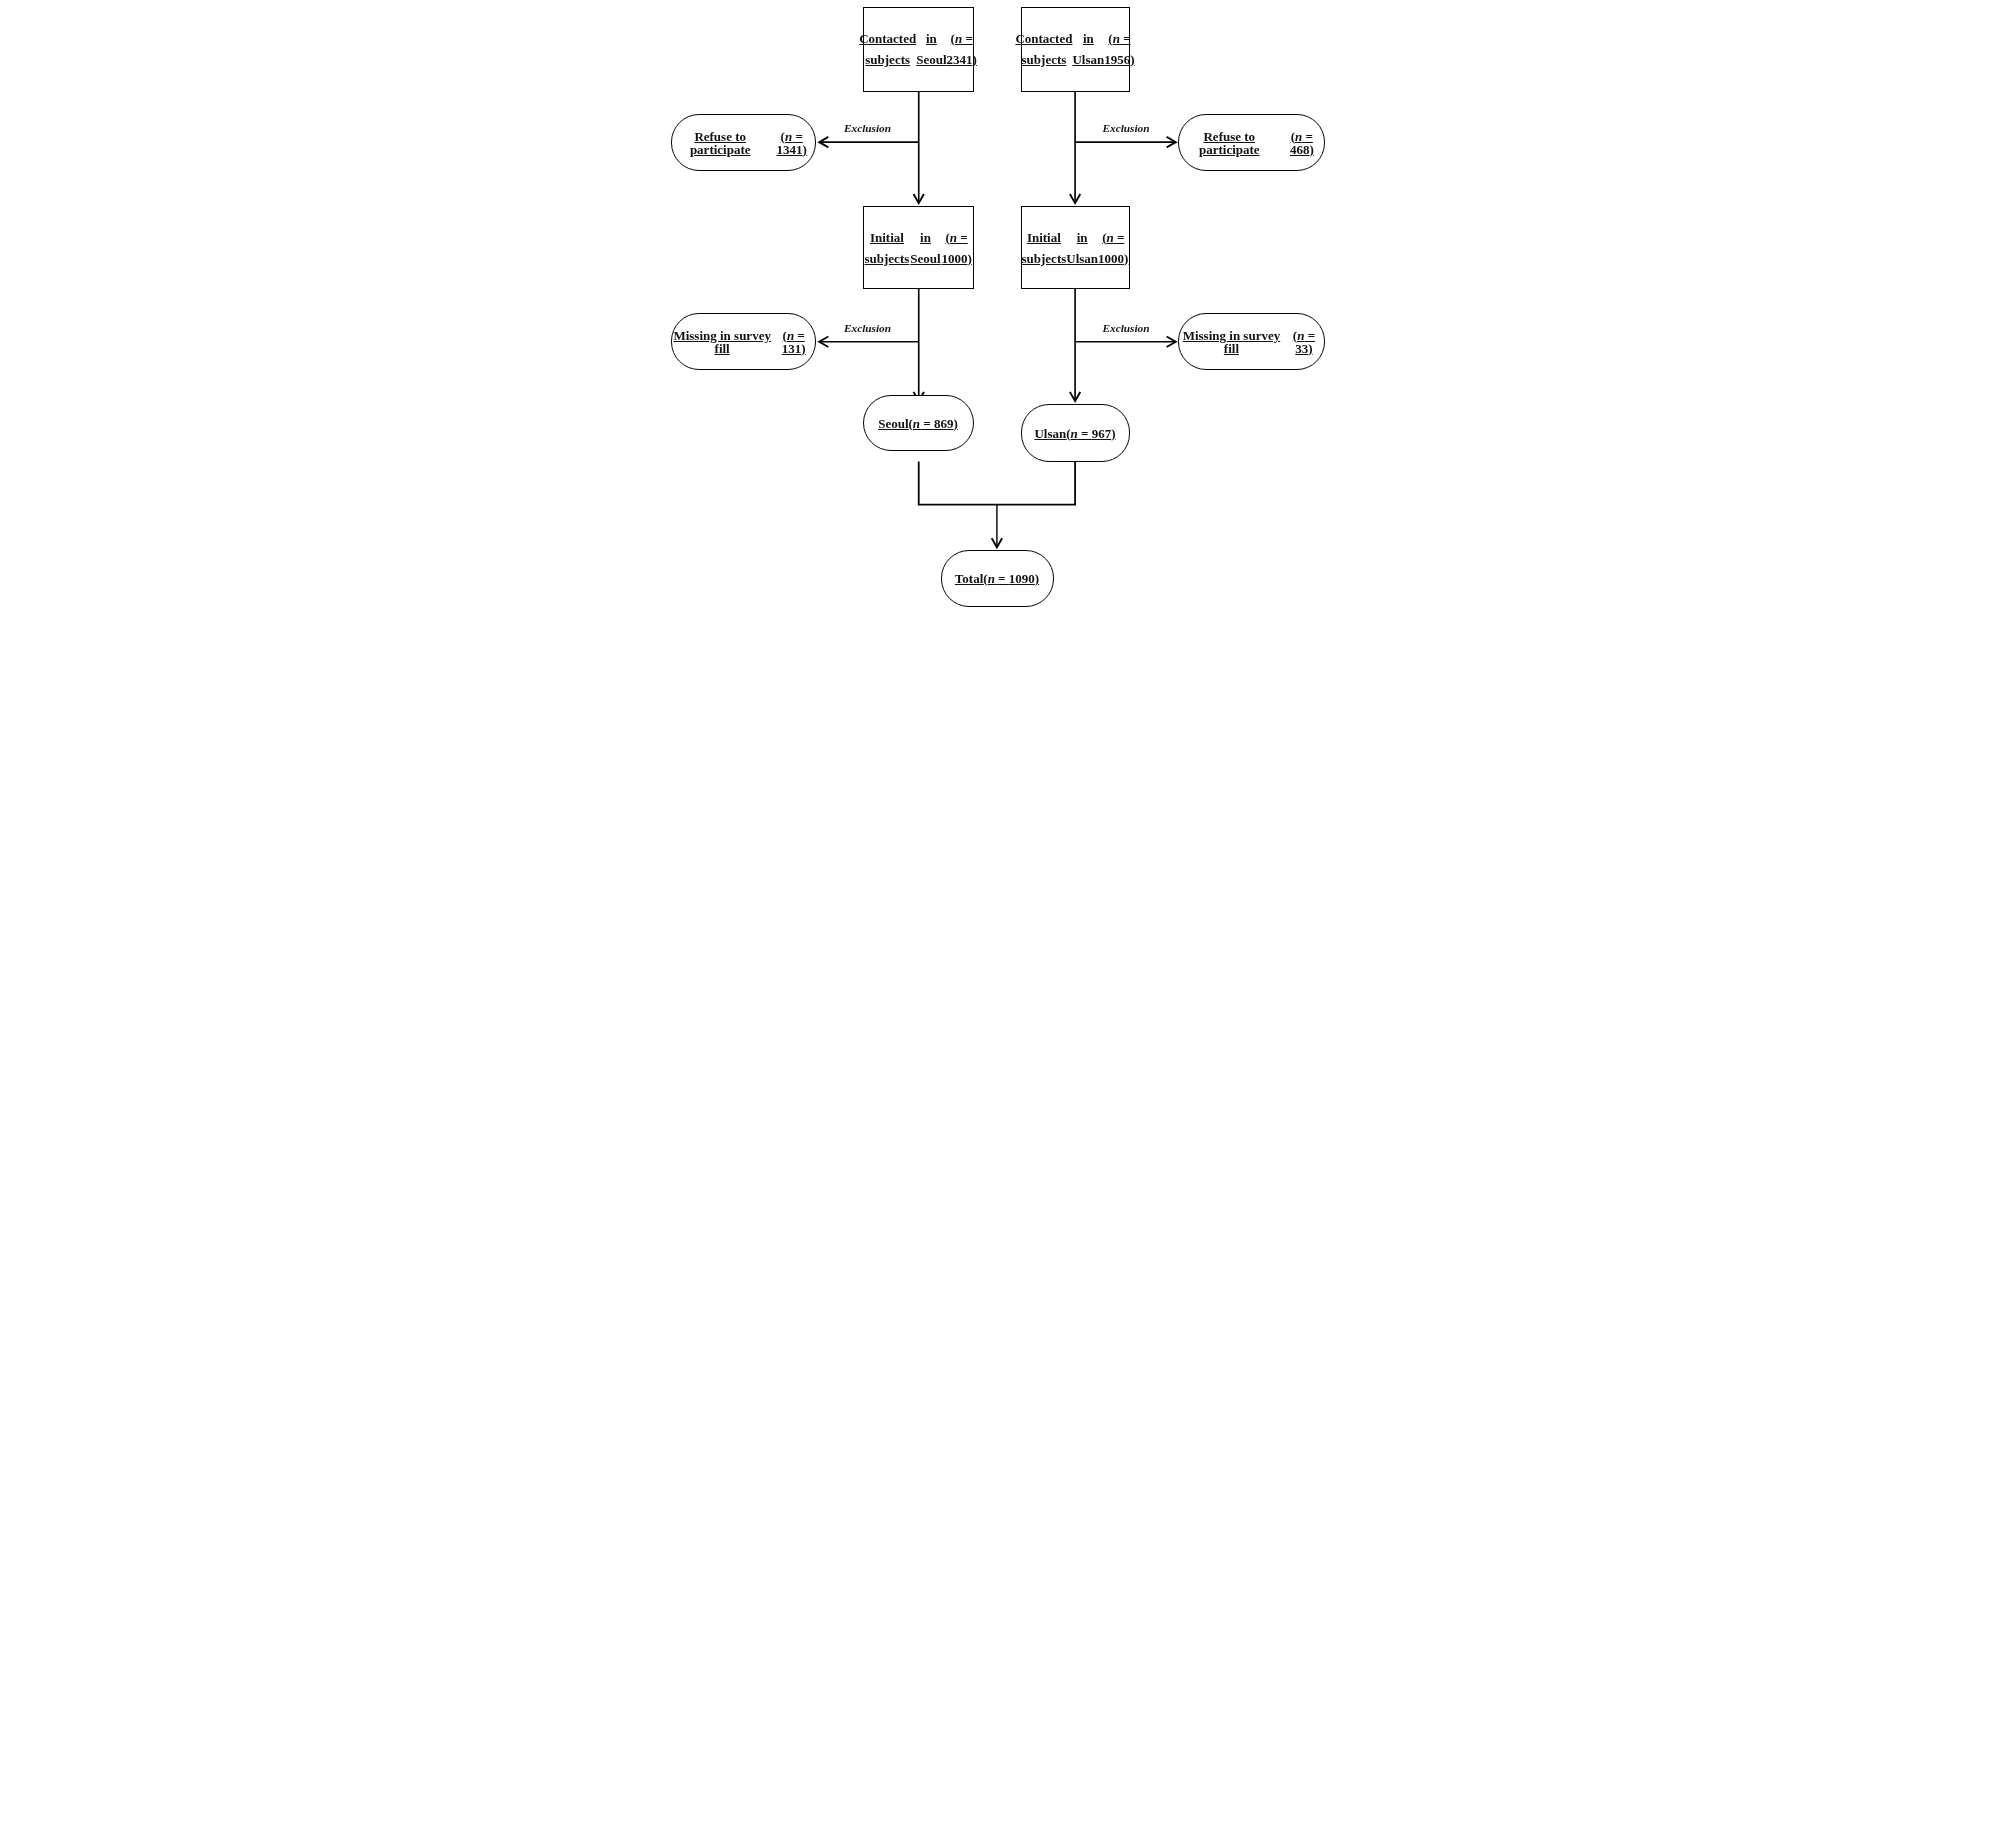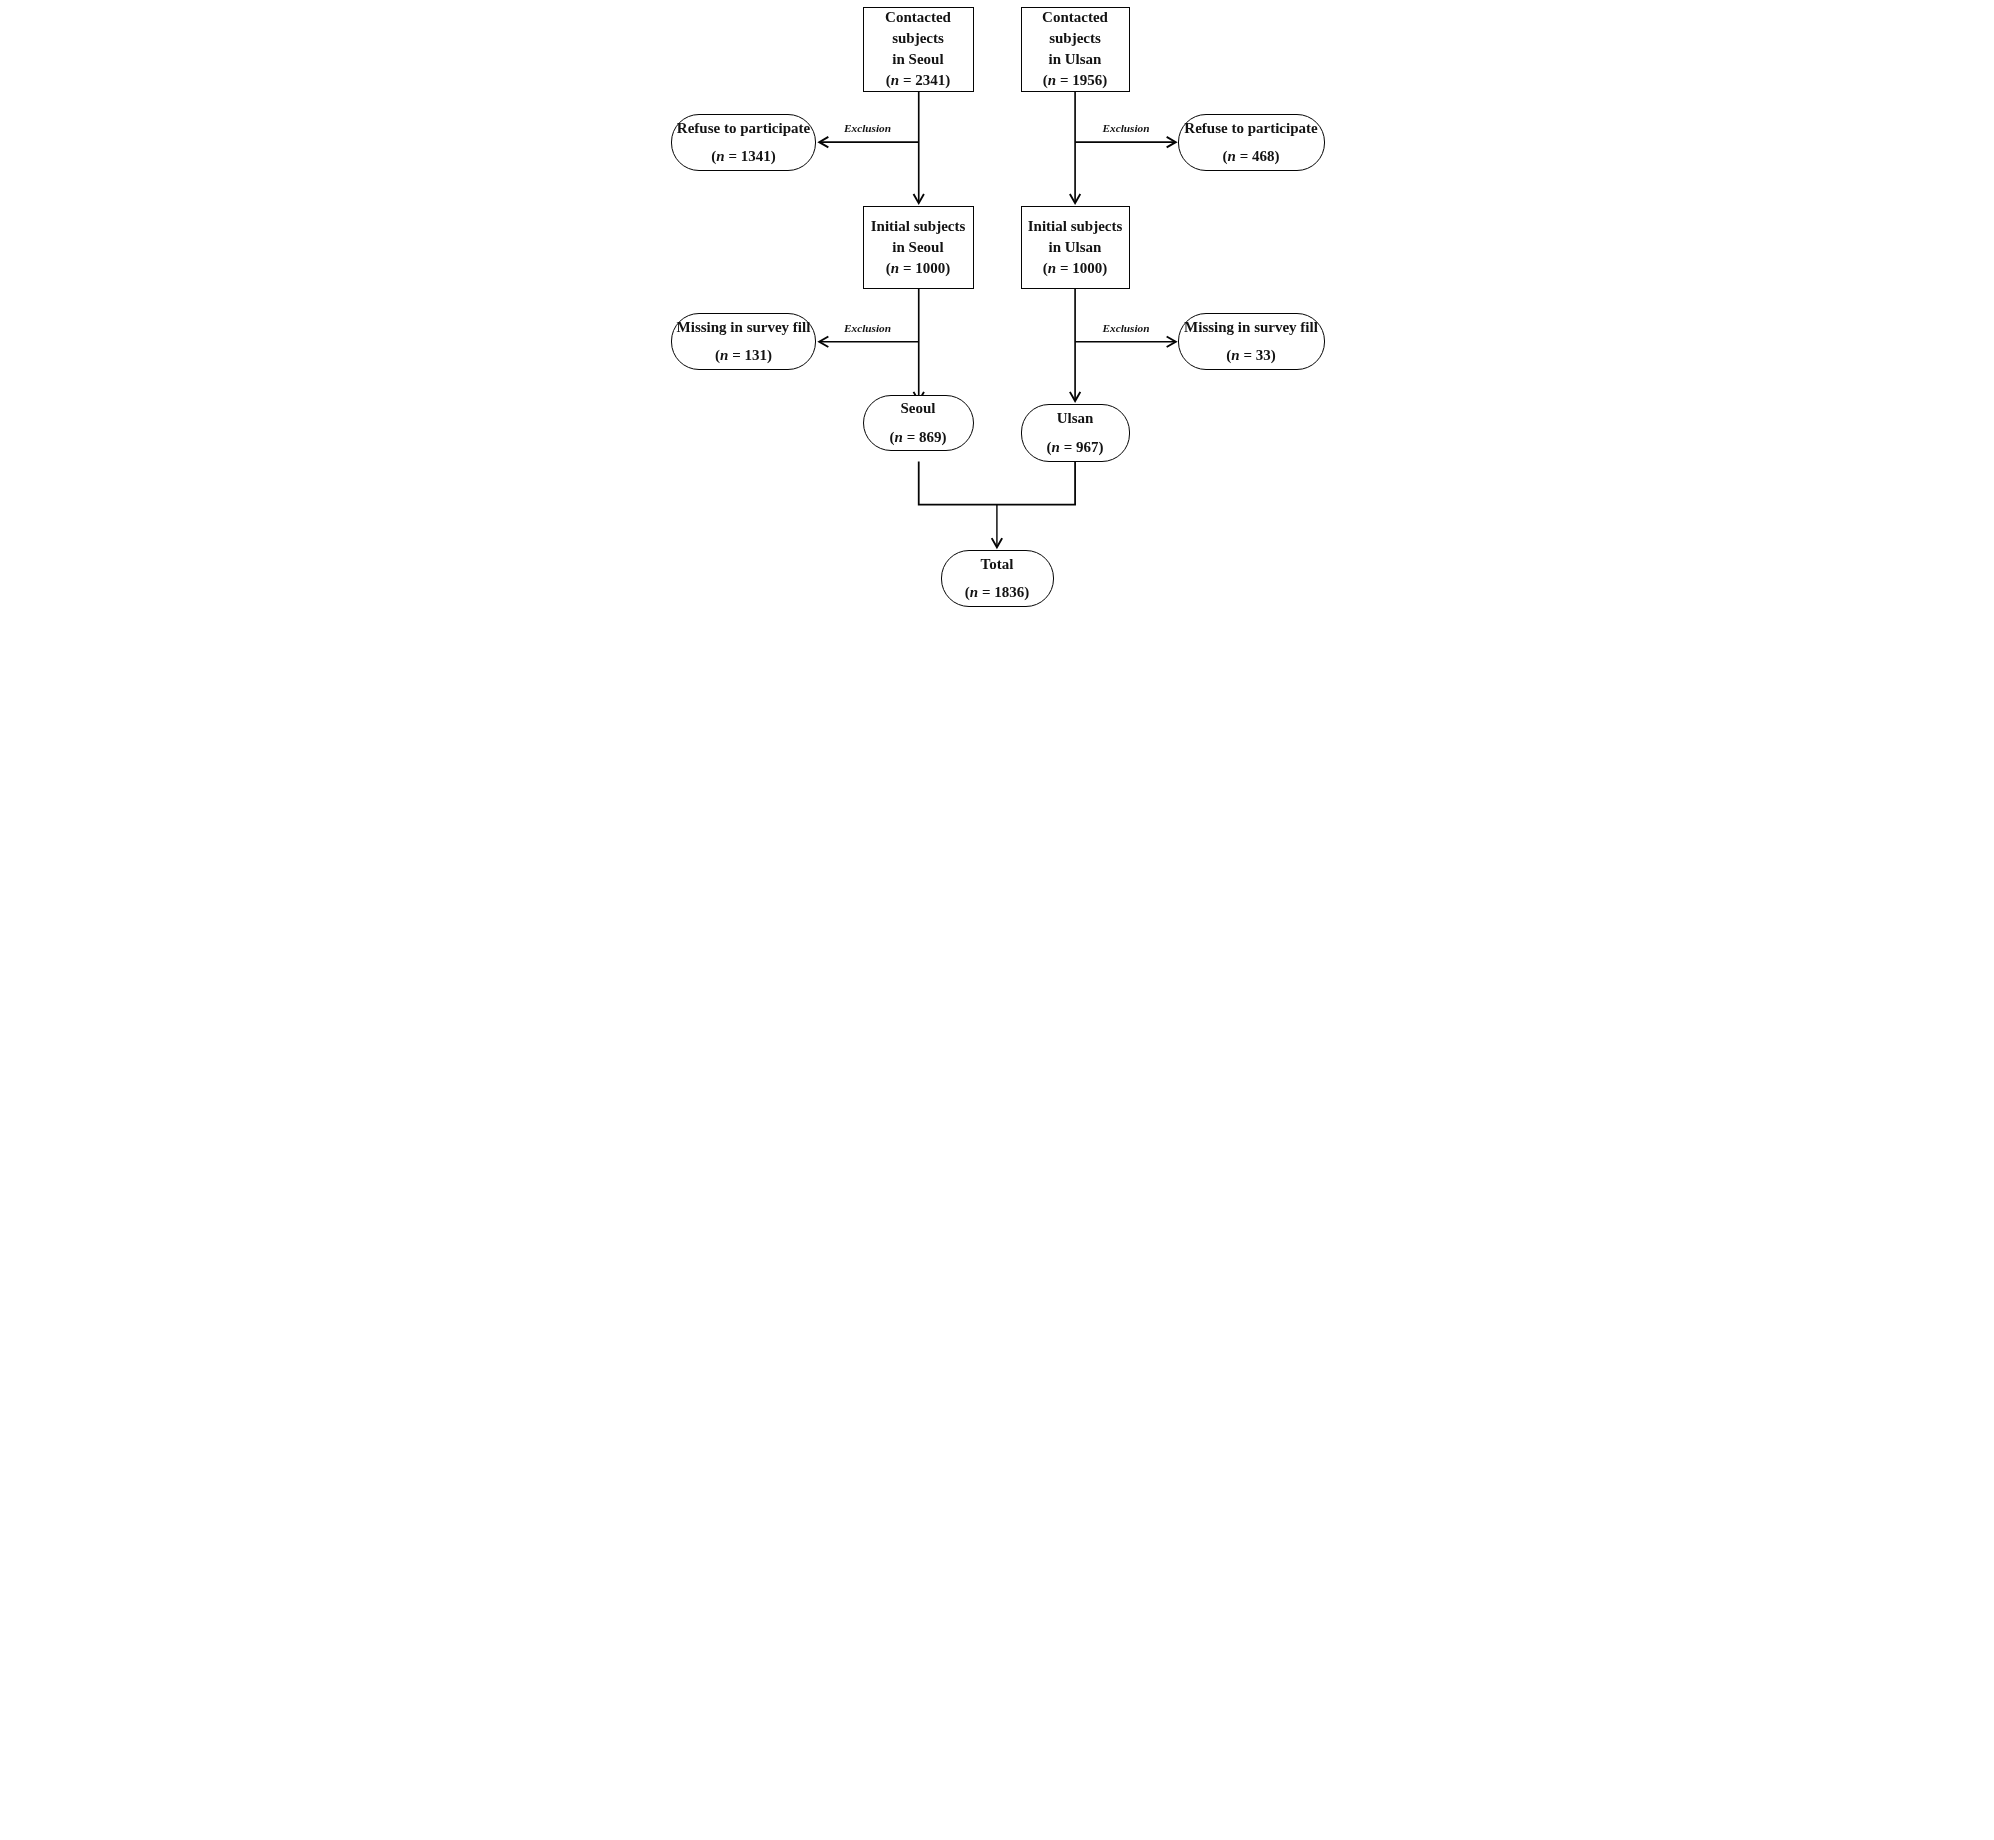--- a/index.html
+++ b/index.html
@@ -20,27 +20,28 @@
     position: absolute;
     left: 0; top: 0;
     width: 665px; height: 613px;
   }
   .box {
     position: absolute;
     box-sizing: border-box;
     border: 1.8px solid #050505;
     background: #ffffff;
     display: flex;
-    flex-direction: column;
+    flex-direction: row;
     justify-content: center;
     align-items: center;
     text-align: center;
     font-weight: bold;
-    font-size: 15px;
+    font-size: 13px;
     line-height: 21px;
+    text-decoration: underline;
   }
   .box.gap2 { line-height: 13px; row-gap: 15.4px; border-radius: 28px; }
   .nline .it { font-style: italic; }
   .edge-label {
     position: absolute;
     text-align: center;
     font-weight: bold;
     font-size: 11.3px;
     line-height: 15.4px;
     font-style: italic;
@@ -127,17 +128,17 @@
     <div class="nline"><span>(</span><span class="it">n</span><span> = </span><span>869</span><span>)</span></div>
   </div>
 
   <div class="box gap2" style="left:356px;top:404px;width:109px;height:58px">
     <div>Ulsan</div>
     <div class="nline"><span>(</span><span class="it">n</span><span> = </span><span>967</span><span>)</span></div>
   </div>
 
   <div class="box gap2" style="left:276px;top:550px;width:113px;height:57px">
     <div>Total</div>
-    <div class="nline"><span>(</span><span class="it">n</span><span> = </span><span>1836</span><span>)</span></div>
+    <div class="nline"><span>(</span><span class="it">n</span><span> = </span><span>1090</span><span>)</span></div>
   </div>
 
 </div>
 
 
 </body></html>

